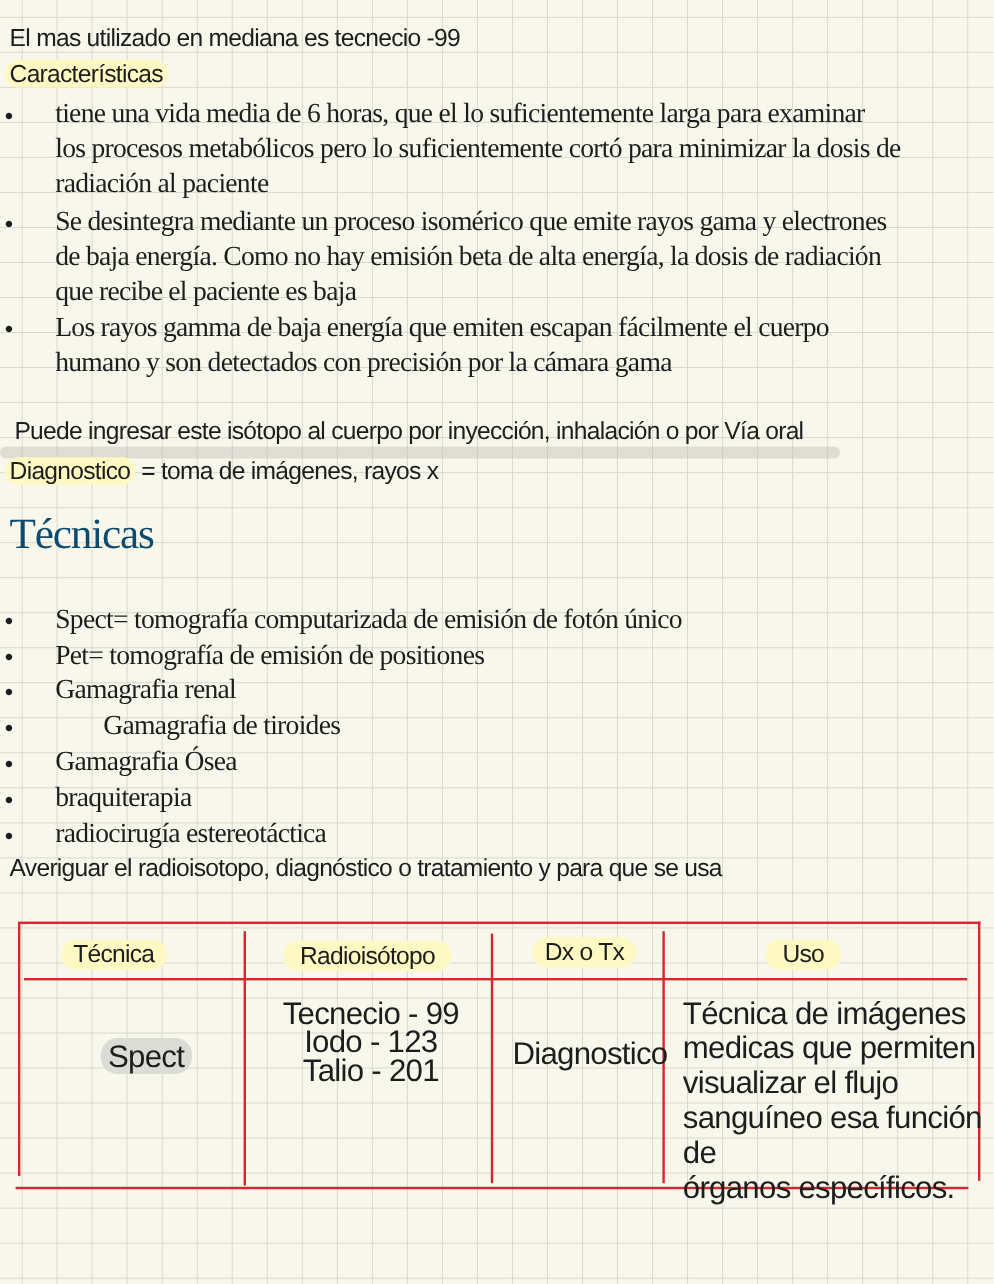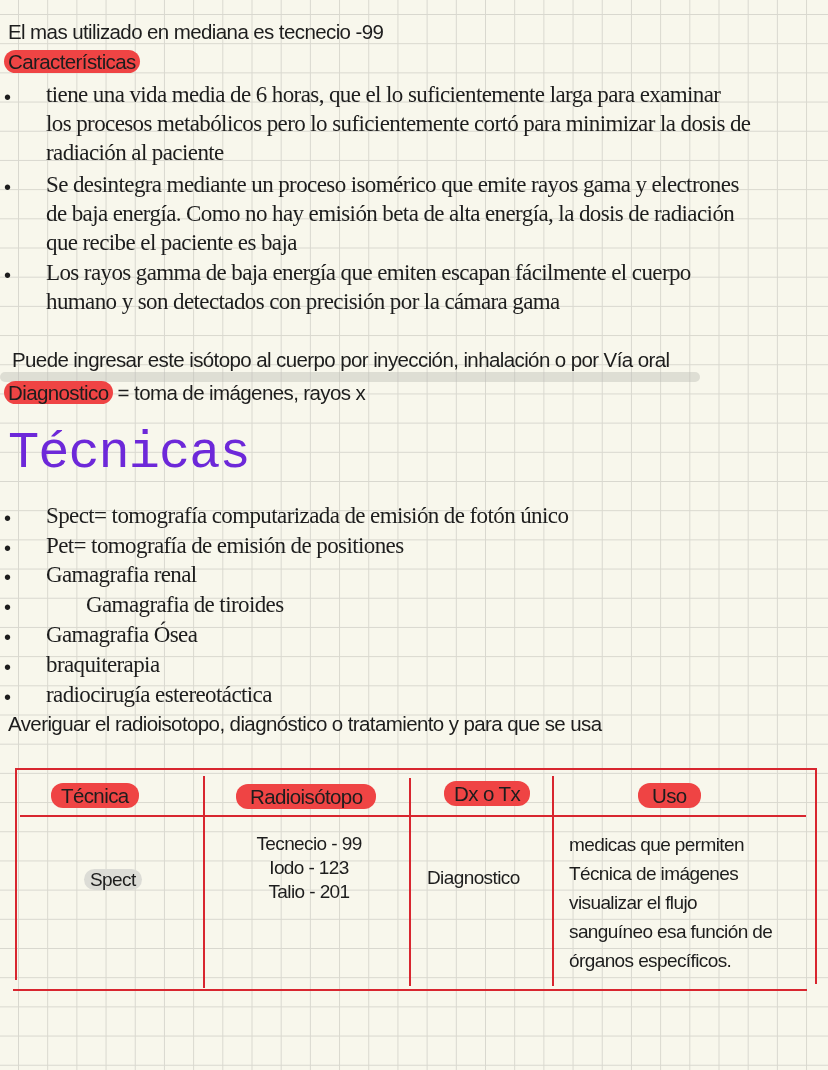--- a/index.html
+++ b/index.html
@@ -8,30 +8,30 @@
     background-color: #f8f7ec;
     background-image:
       linear-gradient(to right, #d9d8cf 1px, transparent 1px),
       linear-gradient(to bottom, #d9d8cf 1px, transparent 1px);
     background-size: 29.2px 29.2px;
     background-position: 18px 14px;
     font-family: "Liberation Sans Narrow", "Liberation Sans", sans-serif;
     color: #1d1d1d;
   }
   .line { position: absolute; left: 8px; white-space: nowrap; font-size: 20.5px; letter-spacing: -0.6px; transform-origin: left center; }
-  .hl { background: #ef4444; border-radius: 12px; padding: 0 4px; margin-left: -4px; }
+  .hl { background: #fef9c3; border-radius: 12px; padding: 0 4px; margin-left: -4px; }
   .hl-gray { background: #dcdcd6; border-radius: 14px; padding: 0 6px; margin-left: -6px; }
   .bullet { position: absolute; left: 4px; font-size: 20px; }
   .bl { position: absolute; left: 46px; white-space: nowrap; font-size: 23px; letter-spacing: -0.6px; font-family: Liberation Serif, serif; }
-  .title { position: absolute; left: 8px; top: 424px; font-size: 52px; color: #6d28d9; letter-spacing: -1px; font-family: Liberation Mono, monospace; }
+  .title { position: absolute; left: 8px; top: 424px; font-size: 36px; color: #0c4a6e; letter-spacing: -1px; font-family: Liberation Serif, serif; }
   .gray-band { position: absolute; left: 0; top: 372px; width: 700px; height: 10px; background: rgba(190,190,185,0.45); border-radius: 6px; }
   
   .tbl-line { position: absolute; background: #d8262f; }
   .th { position: absolute; font-size: 20.5px; letter-spacing: -0.6px; white-space: nowrap; }
-  .cell { position: absolute; font-size: 19px; letter-spacing: -0.6px; line-height: 24px; }
+  .cell { position: absolute; font-size: 26px; letter-spacing: -0.6px; line-height: 24px; }
 </style>
 </head>
 <body>
 
 <div class="line" style="top:20px;">El mas utilizado en mediana es tecnecio -99</div>
 <div class="line" style="top:50px;">
   <span class="hl">Características</span>
 </div>
 
 <div>
@@ -103,19 +103,19 @@
   <div class="cell" style="left:90px; top:868px;">
     <span class="hl-gray">Spect</span>
   </div>
   <div class="cell" style="left:234px; top:832px; text-align:center; width:150px;">
     <div>Tecnecio - 99</div>
     <div>Iodo - 123</div>
     <div>Talio - 201</div>
   </div>
   <div class="cell" style="left:427px; top:866px;">Diagnostico</div>
   <div class="cell" style="left:569px; top:830px; line-height:29px;">
+    <div>Técnica de imágenes</div>
     <div>medicas que permiten</div>
-    <div>Técnica de imágenes</div>
     <div>visualizar el flujo</div>
     <div>sanguíneo esa función de</div>
     <div>órganos específicos.</div>
   </div>
 </div>
 
 </body></html>

